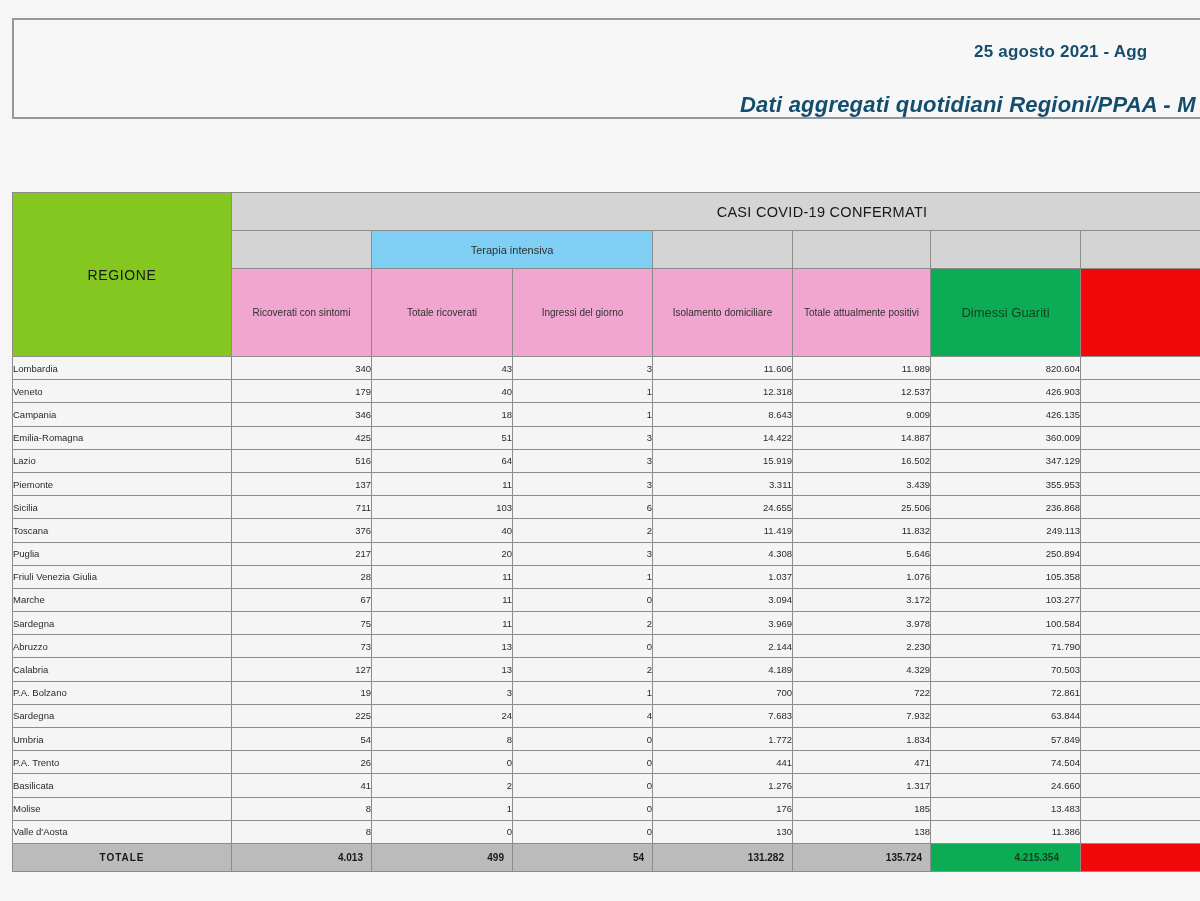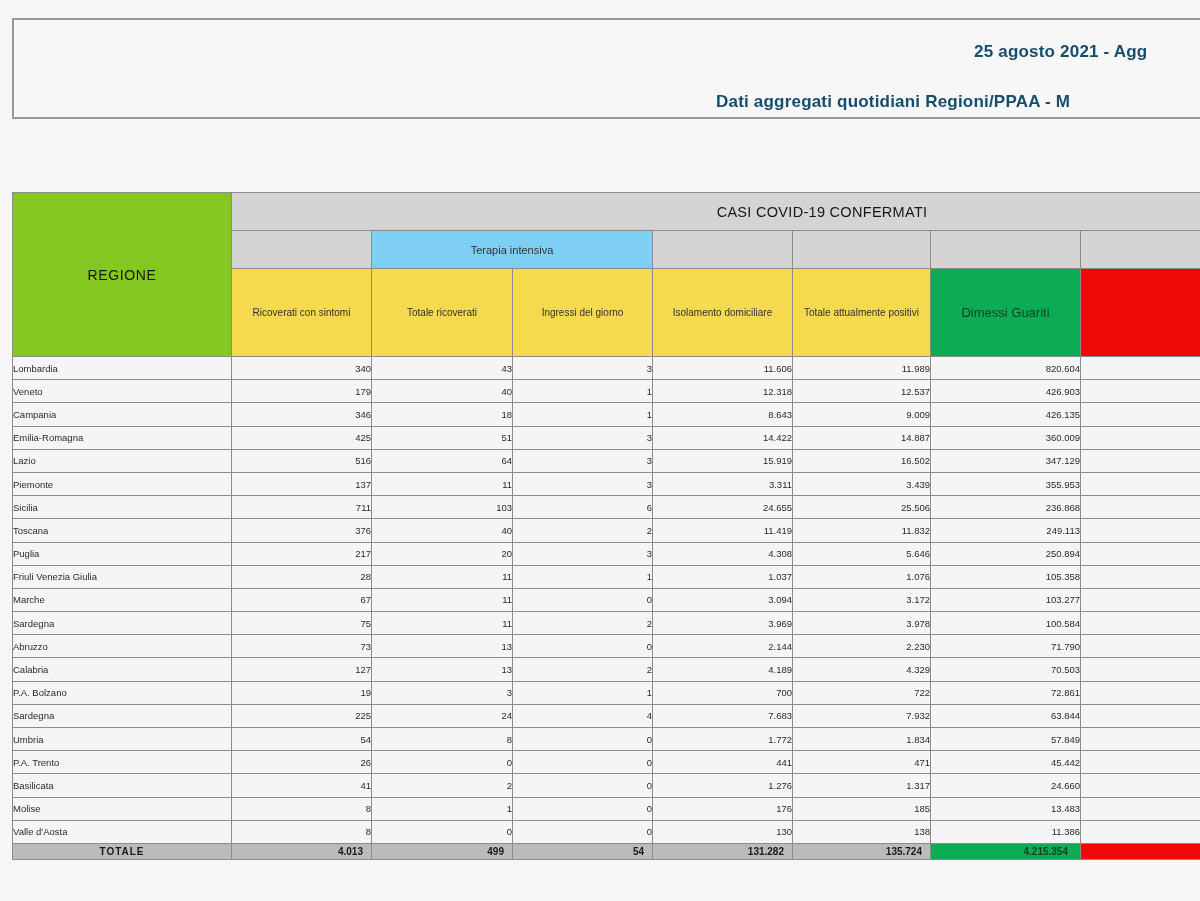--- a/index.html
+++ b/index.html
@@ -31,23 +31,24 @@
     white-space: nowrap;
     color: #0c4a6e;
     font-weight: bold;
     letter-spacing: .2px;
   }
   .title-line.l1 {
     left: 960px; top: 22px;
     font-size: 17px;
   }
   .title-line.l2 {
-    left: 702px; top: 72px;
-    font-size: 17px;
-    font-weight: bold;
+    left: 726px; top: 72px;
+    font-size: 22px;
+    font-weight: bold;
+    font-style: italic;
   }
 
   
   .sheet {
     position: absolute;
     left: 12px; top: 192px;
     width: 1400px;
     border-collapse: collapse;
     table-layout: fixed;
     font-size: 9px;
@@ -94,21 +95,21 @@
     padding-right: 52px;
   }
   .hdr-ti-group {
     background: #7dd3fc;
     text-align: center;
     font-size: 11px;
     color: #2c2c2c;
     height: 38px;
   }
   .hdr-sub {
-    background: #fde047;
+    background: #f9a8d4;
     text-align: center;
     font-size: 10px;
     line-height: 12px;
     color: #2c2c2c;
     padding: 0 6px;
     height: 88px;
   }
   .hdr-green {
     background: #00b050;
     color: #0a3b1c;
@@ -146,25 +147,25 @@
   }
   .cell-num.green-col { background: #fdfdfd; }
   .cell-num.red-col   { background: #fdfdfd; }
 
   
   tr.total-row td {
     background: #bfbfbf;
     font-weight: bold;
     font-size: 10px;
     color: #111;
-    height: 16px;
+    height: 28px;
   }
   tr.total-row td.t-region { text-align: center; letter-spacing: 1px; }
   tr.total-row td.t-num    { text-align: right; padding-right: 8px; }
-  tr.total-row td.t-green  { background: #00b050; color: #0a3b1c; text-align: right; padding-right: 12px; }
+  tr.total-row td.t-green  { background: #00b050; color: #0a3b1c; text-align: right; padding-right: 21px; }
   tr.total-row td.t-red    { background: #fe0000; color: #7a0a07; text-align: right; padding-right: 8px; }
 </style>
 </head>
 <body>
 
 <div id="page">
 
   <div class="title-box">
     <div class="title-line l1">25 agosto 2021 - Agg</div>
     <div class="title-line l2">Dati aggregati quotidiani Regioni/PPAA - M</div>
@@ -375,21 +376,21 @@
           <td class="cell-num green-col">57.849</td>
           <td class="cell-num red-col">1.428</td>
         </tr>
         <tr>
           <td class="cell-region">P.A. Trento</td>
           <td class="cell-num">26</td>
           <td class="cell-num">0</td>
           <td class="cell-num">0</td>
           <td class="cell-num">441</td>
           <td class="cell-num">471</td>
-          <td class="cell-num green-col">45.442</td>
+          <td class="cell-num green-col">74.504</td>
           <td class="cell-num red-col">1.365</td>
         </tr>
         <tr>
           <td class="cell-region">Basilicata</td>
           <td class="cell-num">41</td>
           <td class="cell-num">2</td>
           <td class="cell-num">0</td>
           <td class="cell-num">1.276</td>
           <td class="cell-num">1.317</td>
           <td class="cell-num green-col">24.660</td>

